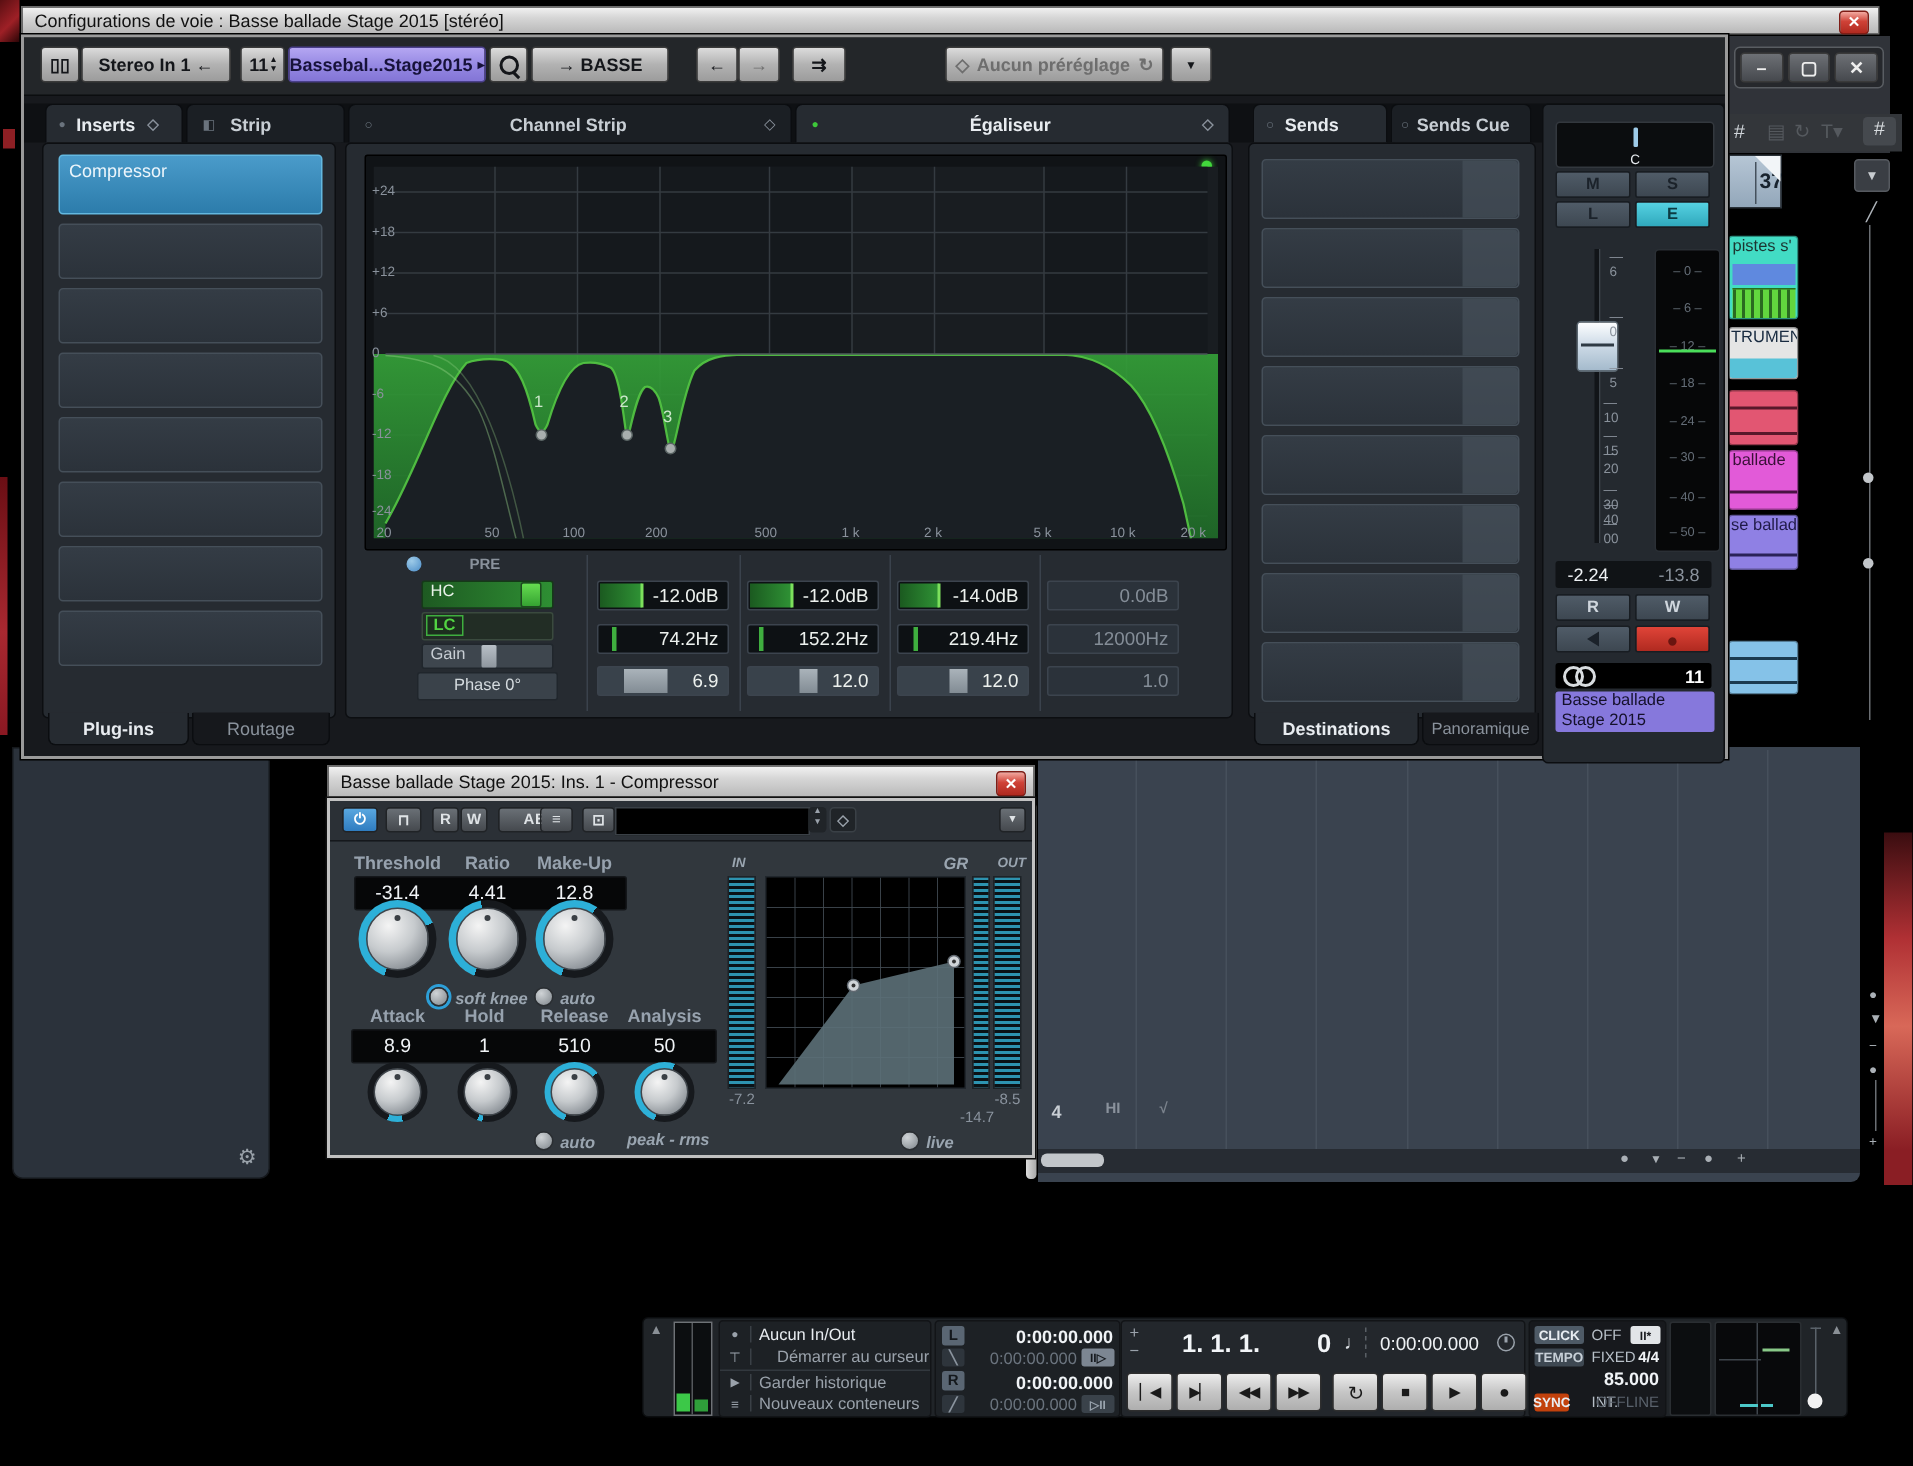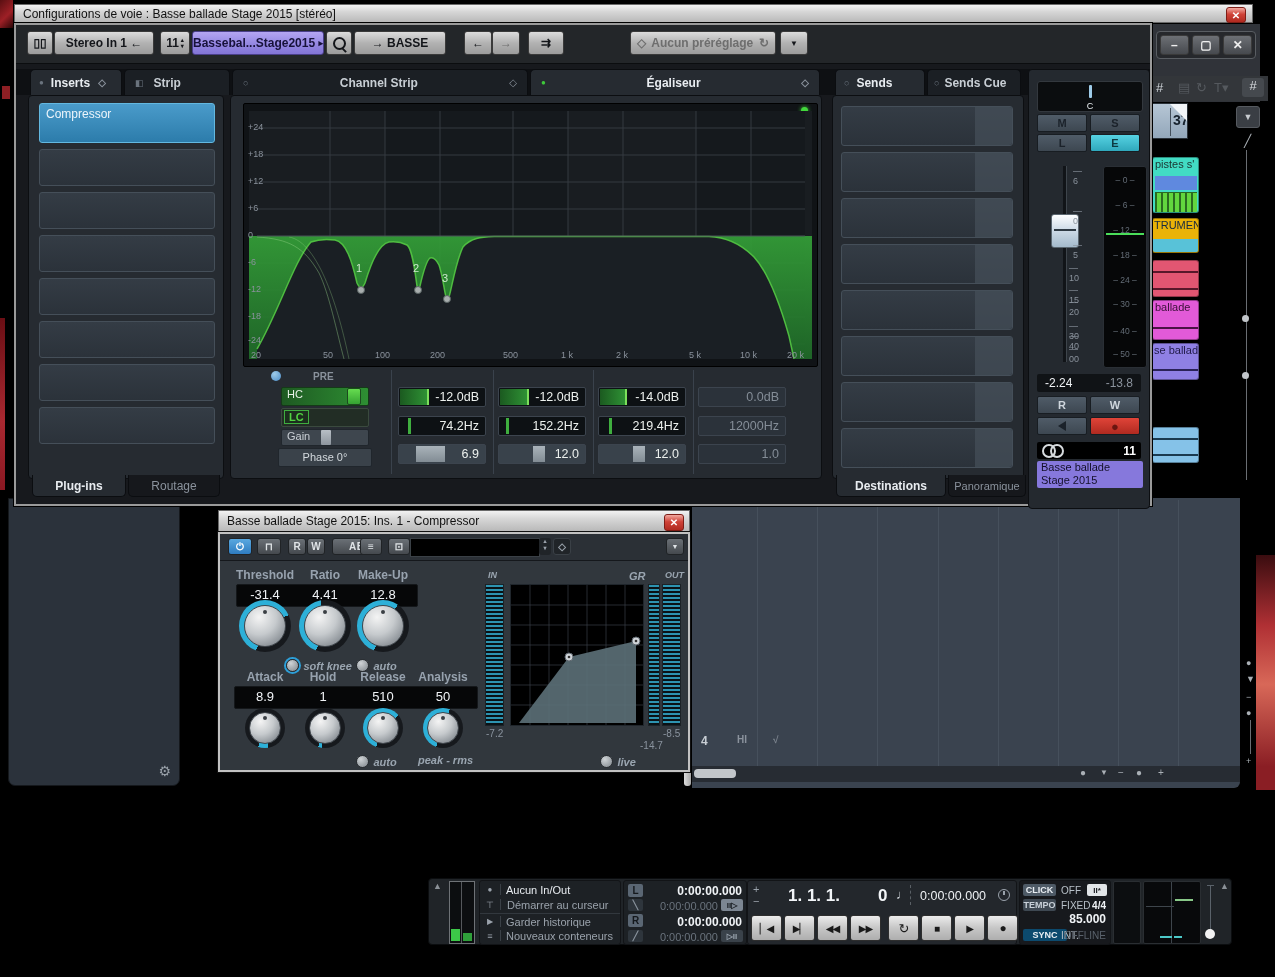--- a/index.html
+++ b/index.html
@@ -78,21 +78,21 @@
   <span class="abs" style="left:17px;top:4px;width:1px;height:28px;background:#44505c"></span>
   <div class="abs" style="right:0;top:0;width:0;height:0;border-top:17px solid #f2f5f8;border-left:17px solid transparent"></div>
 </div>
 <div class="abs" style="left:1236px;top:106px;width:22px;height:20px;background:#3a3e44;border:1px solid #565a60;border-radius:3px;color:#c8ccd0;font-size:9px;text-align:center;line-height:20px">▼</div>
 <span class="abs" style="left:1244px;top:134px;color:#b0b6bc;font-size:12px">╱</span>
 <div class="clip" style="top:157px;height:56px;background:#42dcc4;color:#1c3430">
   <span style="padding-left:2px">pistes s'</span>
   <div class="abs" style="left:2px;top:18px;width:42px;height:14px;background:rgba(100,122,228,.85)"></div>
   <div class="abs" style="left:2px;top:34px;width:42px;height:19px;background:#62d63e;border-top:1px solid #2a6a20;background-image:repeating-linear-gradient(90deg,#2a6a20 0 2px,transparent 2px 6px)"></div>
 </div>
-<div class="clip" style="top:218px;height:35px;background:#eab308;color:#182a40">
+<div class="clip" style="top:218px;height:35px;background:#e5e5e5;color:#182a40">
   <span style="padding-left:1px">TRUMEN</span>
   <div class="abs" style="left:0;bottom:0;width:100%;height:13px;background:#58c2d8"></div>
 </div>
 <div class="clip" style="top:260px;height:37px;background:#e25672">
   <div class="abs" style="left:0;top:10px;width:100%;height:2px;background:#58182a"></div>
   <div class="abs" style="left:0;top:27px;width:100%;height:2px;background:#58182a"></div>
 </div>
 <div class="clip" style="top:300px;height:40px;background:#e25ad8;color:#3a1038">
   <span style="padding-left:2px">ballade</span>
   <div class="abs" style="left:0;top:26px;width:100%;height:2px;background:#4a1244"></div>
@@ -587,21 +587,21 @@
 
   <div class="abs" style="left:50px;top:1px;width:140px;height:63px;background:#1d2125;border:1px solid #121417;border-radius:3px;font-size:11px">
     <div style="position:absolute;left:0;top:1px;width:100%;height:15px;display:flex;align-items:center">
       <span style="width:20px;text-align:center;color:#9aa2ab;font-size:8px">●</span>
         <span style="width:1px;height:11px;background:#3a4046;display:inline-block"></span>
       <span style="margin-left:5px;color:#e8ecf0">Aucun In/Out</span>
     </div>
     <div style="position:absolute;left:0;top:16px;width:100%;height:15px;display:flex;align-items:center">
       <span style="width:20px;text-align:center;color:#9aa2ab;font-size:9px">⊤</span>
         <span style="width:1px;height:11px;background:#3a4046;display:inline-block"></span>
-      <span style="margin-left:6px;color:#9aa2ab">Démarrer au curseur</span>
+      <span style="margin-left:17px;color:#9aa2ab">Démarrer au curseur</span>
     </div>
     <div style="position:absolute;left:0;top:32px;width:100%;height:15px;display:flex;align-items:center;border-top:1px solid #32383e">
       <span style="width:20px;text-align:center;color:#9aa2ab;font-size:8px">▶</span>
         <span style="width:1px;height:11px;background:#3a4046;display:inline-block"></span>
       <span style="margin-left:5px;color:#9aa2ab">Garder historique</span>
     </div>
     <div style="position:absolute;left:0;top:47px;width:100%;height:15px;display:flex;align-items:center">
       <span style="width:20px;text-align:center;color:#9aa2ab;font-size:9px">≡</span>
         <span style="width:1px;height:11px;background:#3a4046;display:inline-block"></span>
       <span style="margin-left:5px;color:#9aa2ab">Nouveaux conteneurs</span>
@@ -643,21 +643,21 @@
   </div>
 
   <div class="abs" style="left:590px;top:1px;width:90px;height:63px;background:#17191d;border:1px solid #121417;border-radius:3px;font-size:10px">
     <span class="tr-chip" style="position:absolute;left:3px;top:3px;width:33px;height:12px;background:#4e5a66;color:#e8edf2;font-size:9px">CLICK</span>
     <span style="position:absolute;left:41px;top:4px;color:#b8c0c8">OFF</span>
     <span class="tr-chip" style="position:absolute;right:3px;top:3px;width:20px;height:12px;background:#e2e5e8;color:#17191d;font-size:8px">II*</span>
     <span class="tr-chip" style="position:absolute;left:3px;top:18px;width:33px;height:12px;background:#3e4852;color:#c8d0d8;font-size:9px">TEMPO</span>
     <span style="position:absolute;left:41px;top:19px;color:#b8c0c8">FIXED</span>
     <span style="position:absolute;right:4px;top:19px;color:#f0f3f6;font-weight:bold">4/4</span>
     <span style="position:absolute;right:4px;top:31px;color:#f0f3f6;font-weight:bold;font-size:12px">85.000</span>
-    <span class="tr-chip" style="position:absolute;left:3px;top:48px;width:44px;height:12px;background:#0c4a6e;color:#e8edf2;font-size:9px">SYNC</span>
+    <span class="tr-chip" style="position:absolute;left:3px;top:48px;width:23px;height:12px;background:#c2410c;color:#e8edf2;font-size:9px">SYNC</span>
     <span style="position:absolute;left:41px;top:49px;color:#b8c0c8">INT.</span>
     <span style="position:absolute;right:4px;top:49px;color:#5a626c">OFFLINE</span>
   </div>
 
   <div class="abs" style="left:684px;top:2px;width:26px;height:61px;background:#0c0e10;border:1px solid #2a2e32;border-radius:2px"></div>
   <div class="abs" style="left:714px;top:2px;width:56px;height:61px;background:#08090b;border:1px solid #2a2e32;border-radius:2px">
     <span style="position:absolute;left:27px;top:0;width:1px;height:100%;background:#3e454c;display:block"></span>
     <span style="position:absolute;left:2px;top:24px;width:28px;height:1px;background:#3e454c;display:block"></span>
     <span style="position:absolute;left:31px;top:17px;width:18px;height:2px;background:#88c888;display:block"></span>
     <span style="position:absolute;left:16px;top:54px;width:12px;height:2px;background:#4cc8c8;display:block"></span>

